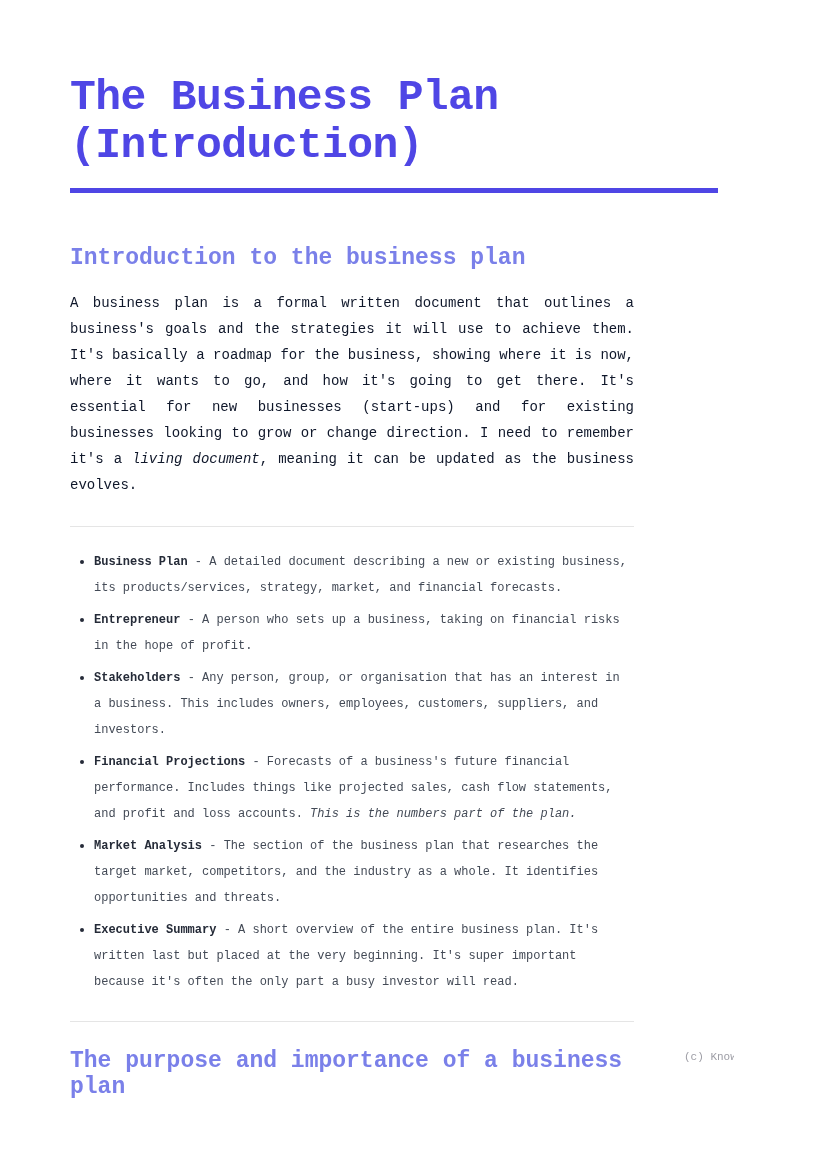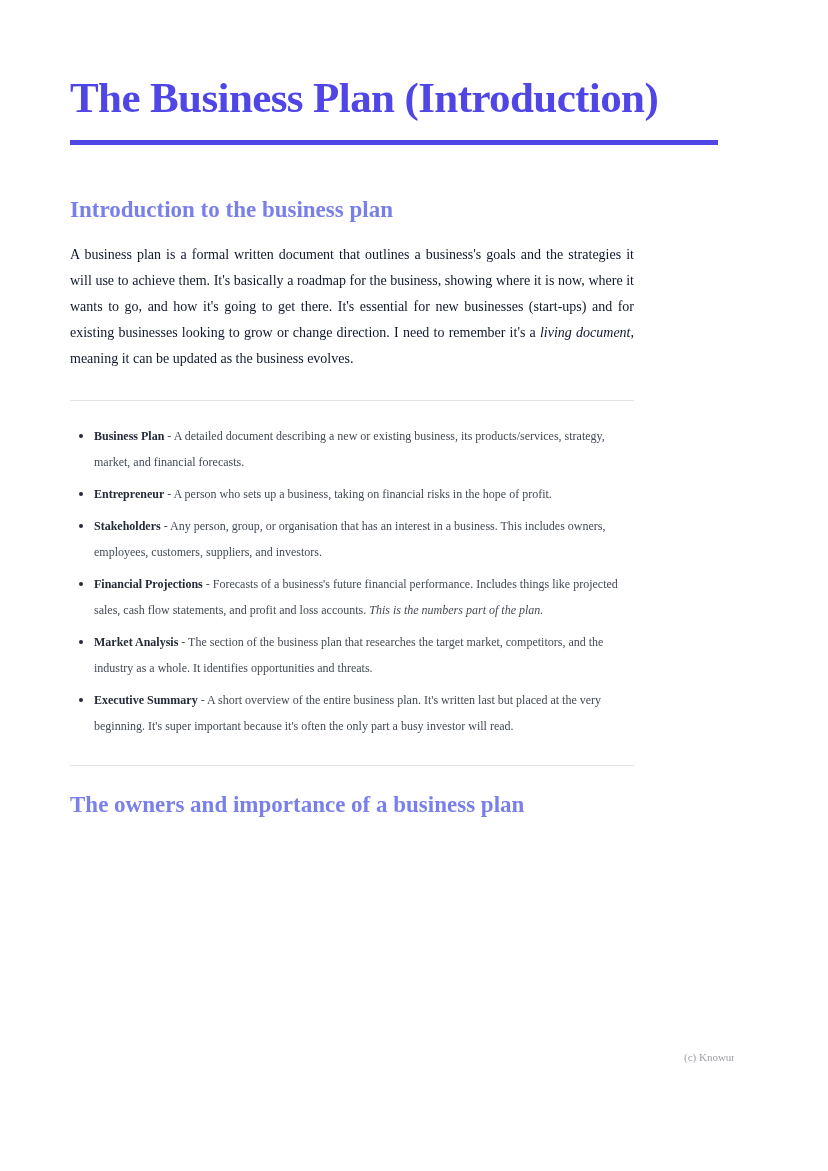--- a/index.html
+++ b/index.html
@@ -2,21 +2,21 @@
 <html><head>
 <meta charset="utf-8">
 <style>
   * { box-sizing: border-box; }
   html, body { margin: 0; padding: 0; background: #ffffff; }
   .page {
     position: relative;
     width: 734px;
     height: 1171px;
     background: #ffffff;
-    font-family: Liberation Serif, serif;
+    font-family: Liberation Mono, monospace;
     overflow: hidden;
   }
   .edge-stripe {
     position: absolute;
     left: 746px;
     top: 37px;
     width: 43px;
     height: 1096px;
     background: #e7e5f8;
     border-left: 5px solid #c9c5ee;
@@ -124,20 +124,20 @@
       <li><span class="term">Business Plan</span> <span>- A detailed document describing a new or existing business, its products/services, strategy, market, and financial forecasts.</span> <span class="note"></span></li>
       <li><span class="term">Entrepreneur</span> <span>- A person who sets up a business, taking on financial risks in the hope of profit.</span> <span class="note"></span></li>
       <li><span class="term">Stakeholders</span> <span>- Any person, group, or organisation that has an interest in a business. This includes owners, employees, customers, suppliers, and investors.</span> <span class="note"></span></li>
       <li><span class="term">Financial Projections</span> <span>- Forecasts of a business's future financial performance. Includes things like projected sales, cash flow statements, and profit and loss accounts.</span> <span class="note">This is the numbers part of the plan.</span></li>
       <li><span class="term">Market Analysis</span> <span>- The section of the business plan that researches the target market, competitors, and the industry as a whole. It identifies opportunities and threats.</span> <span class="note"></span></li>
       <li><span class="term">Executive Summary</span> <span>- A short overview of the entire business plan. It's written last but placed at the very beginning. It's super important because it's often the only part a busy investor will read.</span> <span class="note"></span></li>
     </ul>
 
     <hr class="divider divider-2">
 
-    <h2 class="section-heading h-purpose">The owners and importance of a business plan</h2>
+    <h2 class="section-heading h-purpose">The purpose and importance of a business plan</h2>
 
 
   </div>
 
   <div class="footer-copyright">(c) Knowunity 2025</div>
 
 </div>
 
 </body></html>

